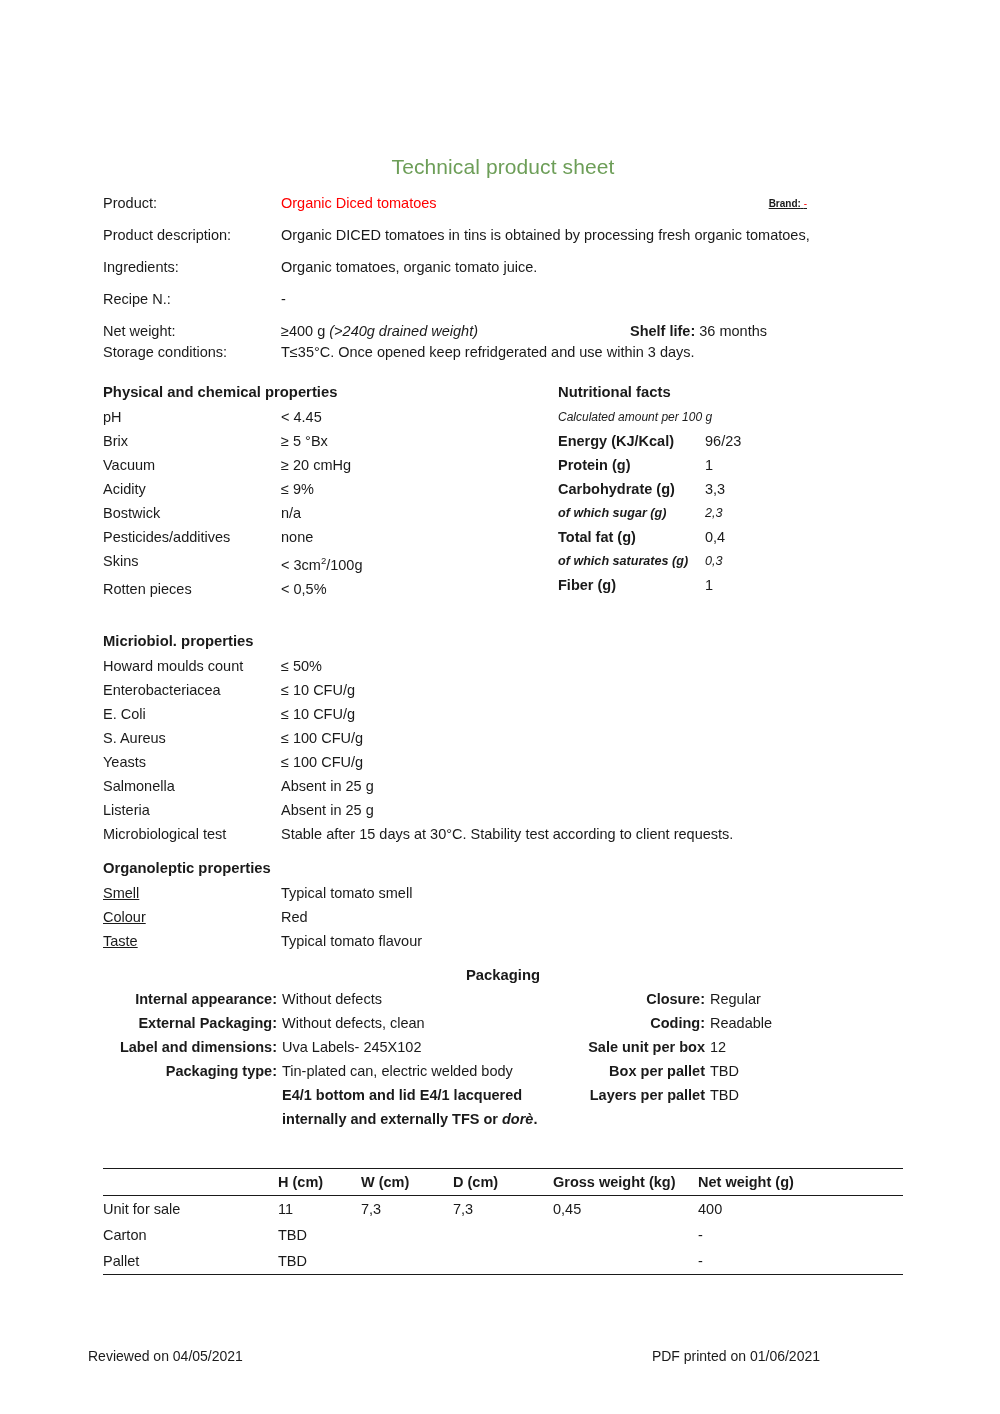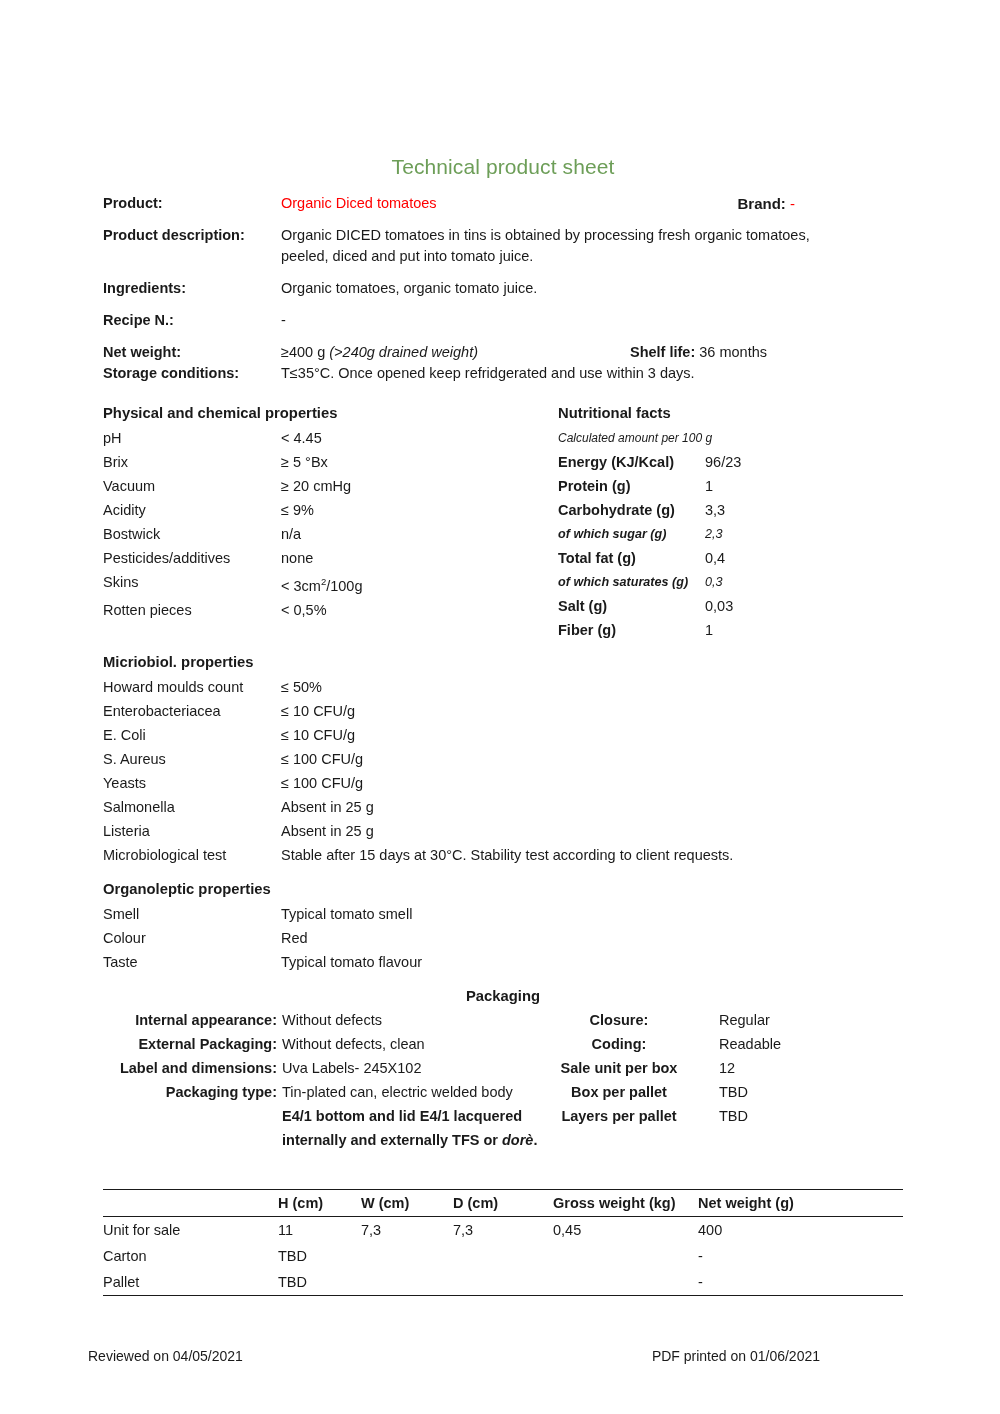--- a/index.html
+++ b/index.html
@@ -37,36 +37,37 @@
   }
 
   
   .row {
     display: flex;
     align-items: flex-start;
     font-size: 14.5px;
     line-height: 21px;
   }
   .lbl {
-    font-weight: bold;
+    font-weight: normal;
     flex: 0 0 178px;
   }
   .val {
     flex: 1 1 auto;
   }
   .val.red {
     color: #ff0000;
   }
   .gap-sm { height: 11px; }
 
   .brand-block {
     position: absolute;
-    right: 108px;
+    right: 96px;
     white-space: nowrap;
-    font-size: 15px;
+    font-size: 10px;
+    text-decoration: underline;
   }
   .brand-block b { font-weight: bold; }
   .brand-dash { color: #ff0000; }
 
   .rowhead {
     position: relative;
   }
   .shelf-block {
     position: absolute;
     left: 527px;
@@ -135,21 +136,21 @@
   }
   .mrow .mk { flex: 0 0 178px; }
   .mrow .mv { flex: 1 1 auto; white-space: nowrap; }
 
   
   .orow {
     display: flex;
     font-size: 14.5px;
     line-height: 24px;
   }
-  .orow .ok { flex: 0 0 178px; }
+  .orow .ok { flex: 0 0 178px; text-decoration: underline; }
   .orow .ov { flex: 1 1 auto; }
 
   
   .pack-head {
     text-align: center;
     font-weight: bold;
     font-size: 14.8px;
     margin-bottom: 4px;
   }
   .pack-wrap { position: relative; }
@@ -178,23 +179,23 @@
   }
   .kvr .v { flex: 1 1 auto; }
   .cont-line {
     padding-left: 179px;
     font-size: 14.5px;
     line-height: 24px;
     font-weight: bold;
   }
   .kvr .k2 {
     flex: 0 0 172px;
-    text-align: center;
-    font-weight: bold;
-    padding-right: 14px;
+    text-align: right;
+    font-weight: bold;
+    padding-right: 5px;
   }
 
   
   .dim-table {
     border-collapse: collapse;
     width: 800px;
     font-size: 14.5px;
   }
   .dim-table th,
   .dim-table td {
@@ -245,21 +246,20 @@
         <span class="brand-dash">-</span>
       </div>
     </div>
 
     <div class="gap-sm"></div>
 
     <div class="row">
       <div class="lbl">Product description:</div>
       <div class="val">
         <div>Organic DICED tomatoes in tins is obtained by processing fresh organic tomatoes,</div>
-        <div>peeled, diced and put into tomato juice.</div>
       </div>
     </div>
 
     <div class="gap-sm"></div>
 
     <div class="row">
       <div class="lbl">Ingredients:</div>
       <div class="val">Organic tomatoes, organic tomato juice.</div>
     </div>
 
@@ -349,24 +349,20 @@
             <div class="nk">of which sugar (g)</div>
             <div class="nv">2,3</div>
           </div>
           <div class="nrow">
             <div class="nk">Total fat (g)</div>
             <div class="nv">0,4</div>
           </div>
           <div class="nrow sub">
             <div class="nk">of which saturates (g)</div>
             <div class="nv">0,3</div>
-          </div>
-          <div class="nrow">
-            <div class="nk">Salt (g)</div>
-            <div class="nv">0,03</div>
           </div>
           <div class="nrow">
             <div class="nk">Fiber (g)</div>
             <div class="nv">1</div>
           </div>
         </div>
       </div>
 
     </div>
 

